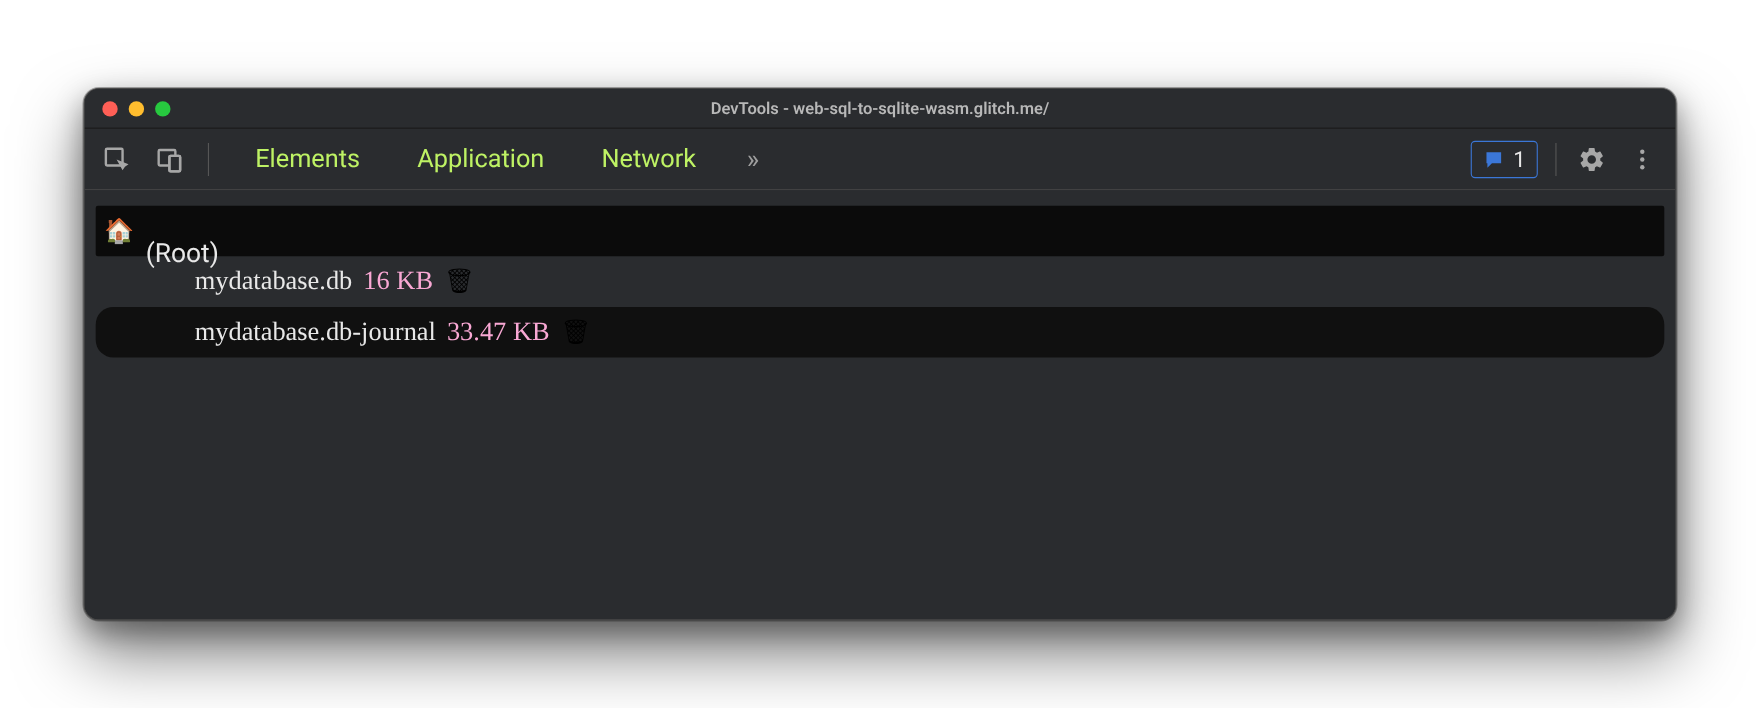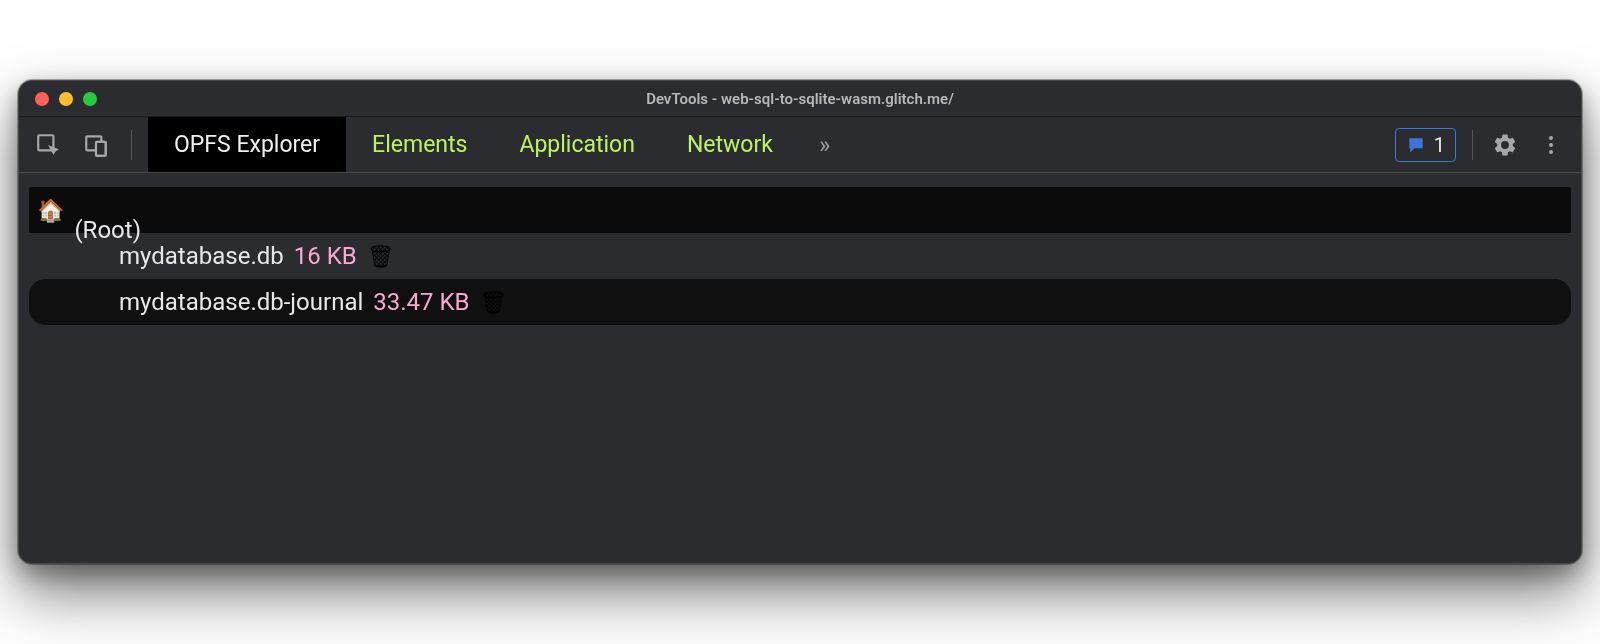--- a/index.html
+++ b/index.html
@@ -10,21 +10,21 @@
     body {
       background: #ffffff;
       font-family: -apple-system, BlinkMacSystemFont, "Segoe UI", Roboto, Helvetica, Arial, sans-serif;
       width: 1600px;
       height: 644px;
       display: flex;
       align-items: center;
       justify-content: center;
     }
     .window {
-      width: 1564px;
+      width: 1448px;
       height: 484px;
       background: #2a2c2f;
       border-radius: 14px;
       overflow: hidden;
       box-shadow: 0 30px 60px rgba(0,0,0,0.5), 0 10px 25px rgba(0,0,0,0.35), 0 0 0 1px rgba(0,0,0,0.3);
       display: flex;
       flex-direction: column;
       border: 1px solid #484848;
     }
     .titlebar {
@@ -161,20 +161,21 @@
       padding: 0 8px;
       gap: 10px;
       font-size: 24px;
     }
     .tree-row.root {
       background: #0b0b0b;
       border-radius: 2px;
     }
     .tree-row.child {
       padding-left: 90px;
+      font-family: Liberation Serif, serif;
     }
     .tree-row.alt {
       background: #101010;
       border-radius: 16px;
     }
     .root-icon {
       font-size: 22px;
     }
     .root-label {
       color: #e8e8e8;
@@ -218,23 +219,20 @@
         <svg width="26" height="26" viewBox="0 0 24 24">
           <rect x="3" y="4" width="14" height="13" rx="1"></rect>
           <rect x="12" y="9" width="9" height="13" rx="1" fill="#2a2c2f"></rect>
           <rect x="12" y="9" width="9" height="13" rx="1"></rect>
         </svg>
       </div>
       <div class="vdivider"></div>
     </div>
 
     <div class="tabs">
-      <div class="tab active">
-        <span>OPFS Explorer</span>
-      </div>
       <div class="tab">
         <span>Elements</span>
       </div>
       <div class="tab">
         <span>Application</span>
       </div>
       <div class="tab">
         <span>Network</span>
       </div>
       <div class="more-tabs">

